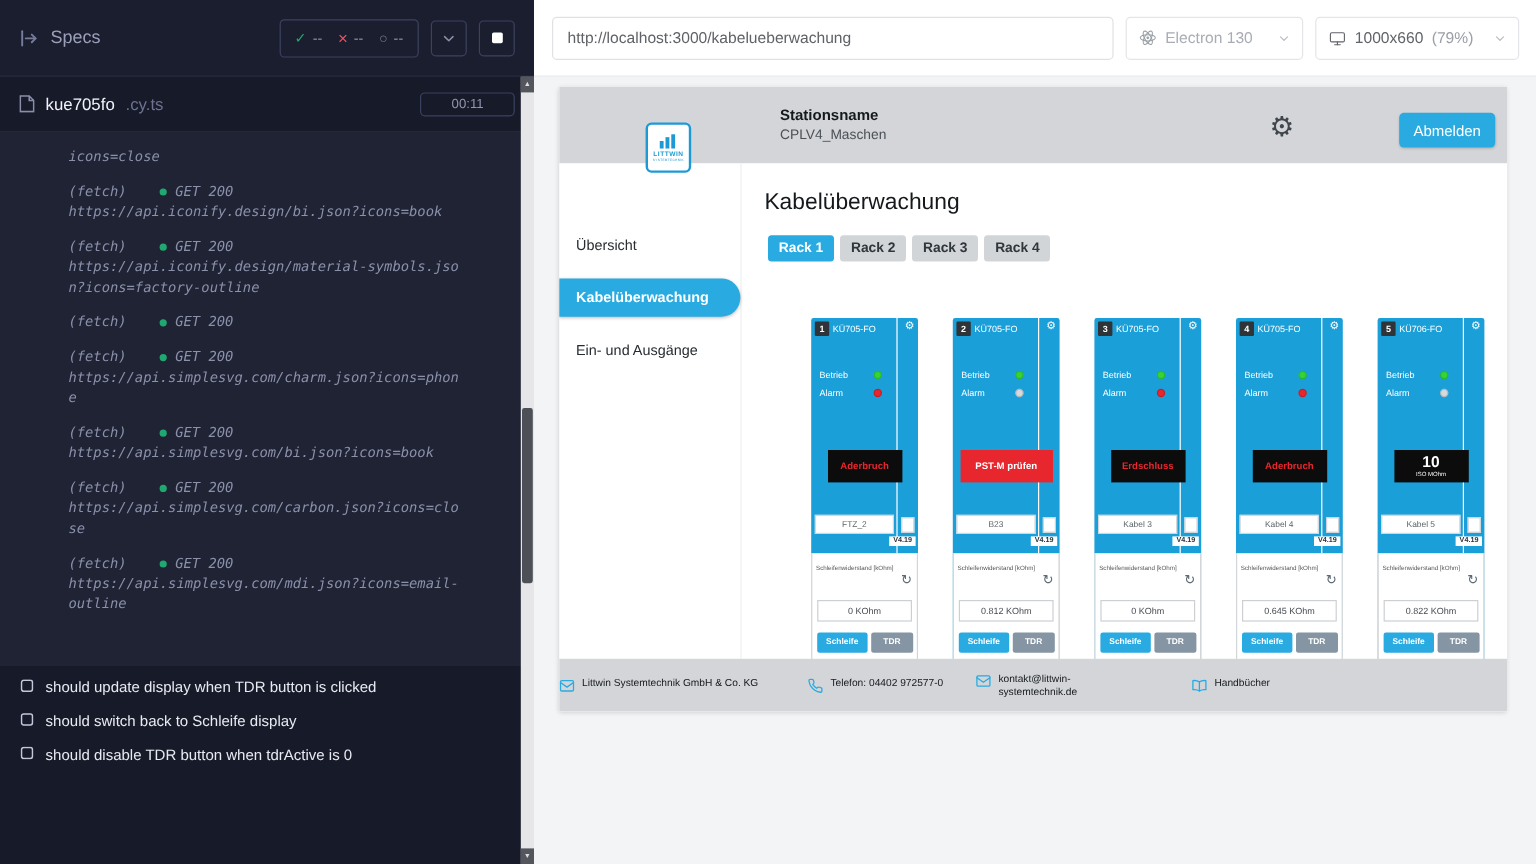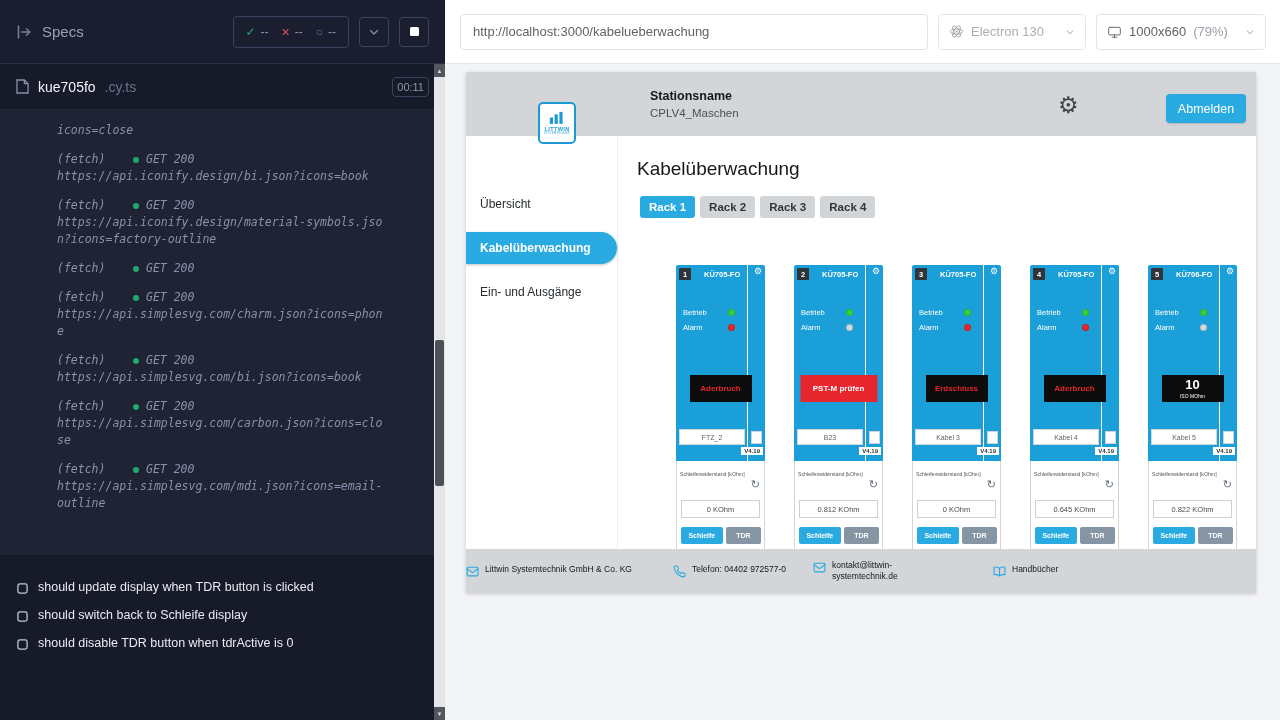--- a/index.html
+++ b/index.html
@@ -16,29 +16,29 @@
   .stat{display:flex;align-items:center;gap:5px}
   .st-ic{font-size:12px;line-height:1}
   .st-ic.pass{color:#1fa971}
   .st-ic.fail{color:#e45464;font-size:14px}
   .st-ic.pend{color:#747994}
   .cy-btn{width:30px;height:30px;border:1px solid #3c4160;border-radius:4px;background:transparent;display:flex;align-items:center;justify-content:center;cursor:pointer}
   .stop-sq{width:9px;height:9px;background:#fff;border-radius:1.5px;display:block}
   .cy-spec-row{height:46px;display:flex;align-items:center;padding:0 16px;gap:9px;border-bottom:1px solid #232738;background:#171a29}
   .spec-name{color:#f2f3fa;font-size:14px;font-weight:500}
   .spec-ext{color:#6d7291;font-size:14px}
-  .spec-timer{margin-left:auto;border:1px solid #3c4160;border-radius:4px;color:#9095ad;font-size:11px;padding:3px 4px}
+  .spec-timer{margin-left:auto;border:1px solid #3c4160;border-radius:4px;color:#9095ad;font-size:11px;padding:3px 25px}
   .log{height:445px;background:#1f2334;padding:12px 20px 0 57px;overflow:hidden;font-family:"DejaVu Sans Mono",monospace;font-style:italic;font-size:11.5px;line-height:17px;color:#8b90ab}
   .log-entry{margin-bottom:12px}
   .log-head{display:flex;align-items:center}
   .log-fetch{display:inline-block;width:66px}
   .log-dot{width:6px;height:6px;border-radius:50%;background:#1fa971;margin:0 7px 0 10px;flex:none}
   .log-url{width:330px;word-break:break-all}
   .tests{flex:1;background:#171a29;padding-top:11px}
-  .test-row{height:28px;display:flex;align-items:flex-end;padding:0 17px;gap:10px;cursor:pointer}
+  .test-row{height:28px;display:flex;align-items:flex-start;padding:0 17px;gap:10px;cursor:pointer}
   .test-ic{flex:none;display:flex}
   .test-label{color:#e8eaf3;font-size:12.5px;white-space:nowrap}
 
   
   .v-scroll{position:absolute;left:434px;top:64px;width:11px;height:656px;background:#e6e6e8;z-index:6}
   .v-arrow{position:absolute;left:0;width:11px;height:13px;background:#54565d;color:#ddd;font-size:6px;display:flex;align-items:center;justify-content:center;cursor:pointer}
   .v-arrow.up{top:0}
   .v-arrow.down{bottom:0}
   .v-thumb{position:absolute;left:1px;top:276px;width:9px;height:146px;background:#4d5057;border-radius:2px;cursor:pointer}
 
@@ -76,21 +76,21 @@
 
   .content{flex:1;padding:21px 0 0 19px}
   .page-title{font-size:19px;font-weight:500;color:#15191c;line-height:24px}
   .tabs{display:flex;gap:5px;margin:15px 0 0 3px}
   .tab{height:22px;padding:0 9px;display:flex;align-items:center;background:#d2d5d8;color:#2f363c;font-size:11.5px;font-weight:bold;border-radius:3px;cursor:pointer}
   .tab.active{background:#29abe2;color:#fff}
 
   .cards{display:flex;gap:29px;margin:47px 0 0 39px}
   .card{position:relative;width:89px;height:290px;background:#1b9fd9;border-radius:2px;flex:none}
   .c-num{position:absolute;left:3px;top:3px;width:12px;height:12px;background:#2e3438;color:#fff;font-size:7.5px;font-weight:bold;display:flex;align-items:center;justify-content:center;border-radius:1px}
-  .c-model{position:absolute;left:28px;top:5px;color:#fff;font-size:7.5px;font-weight:bold}
+  .c-model{position:absolute;left:18px;top:5px;color:#fff;font-size:7.5px;font-weight:normal}
   .c-gear{position:absolute;right:3px;top:2px;color:#fff;font-size:9px;line-height:1;cursor:pointer}
   .c-divider{position:absolute;right:17px;top:0;width:1px;height:196px;background:#fff}
   .c-row{position:absolute;left:7px;width:52px;display:flex;align-items:center;justify-content:space-between;color:#fff;font-size:7.5px}
   .c-betrieb{top:43px}
   .c-alarm{top:58px}
   .led{width:7px;height:7px;border-radius:50%;box-shadow:0 0 0 1px rgba(0,0,0,.15) inset}
   .c-msg{position:absolute;top:110px;left:50%;transform:translateX(-50%);min-height:27px;min-width:62px;max-width:84px;display:flex;flex-direction:column;align-items:center;justify-content:center;padding:3px 5px;text-align:center}
   .c-msg.msg-dark{background:#0c0c0c}
   .c-msg.msg-dark .c-msg-main{color:#e8262d;font-size:8px;font-weight:bold;white-space:nowrap}
   .c-msg.msg-red{background:#e8262d;min-width:77px}

